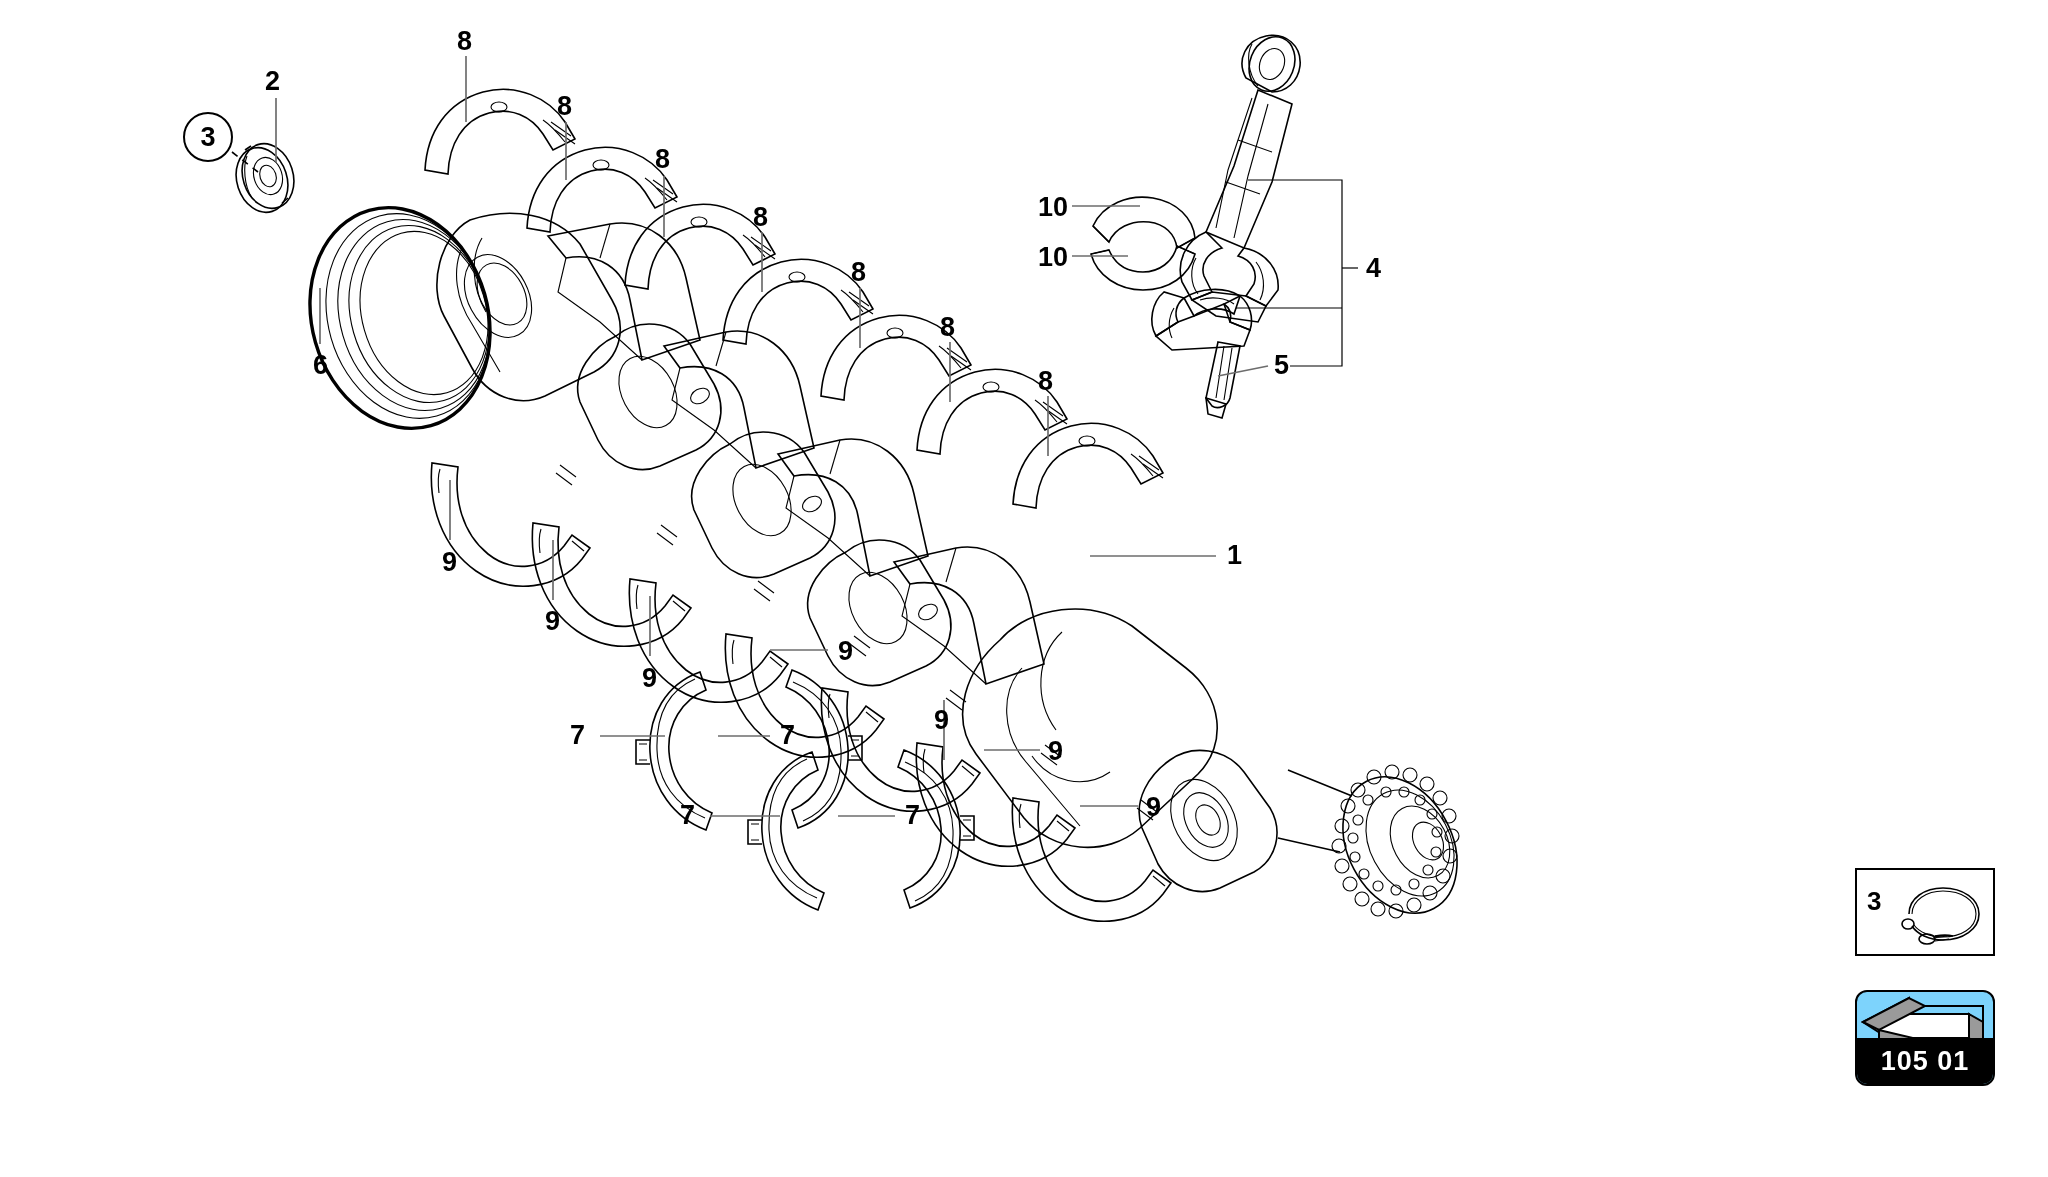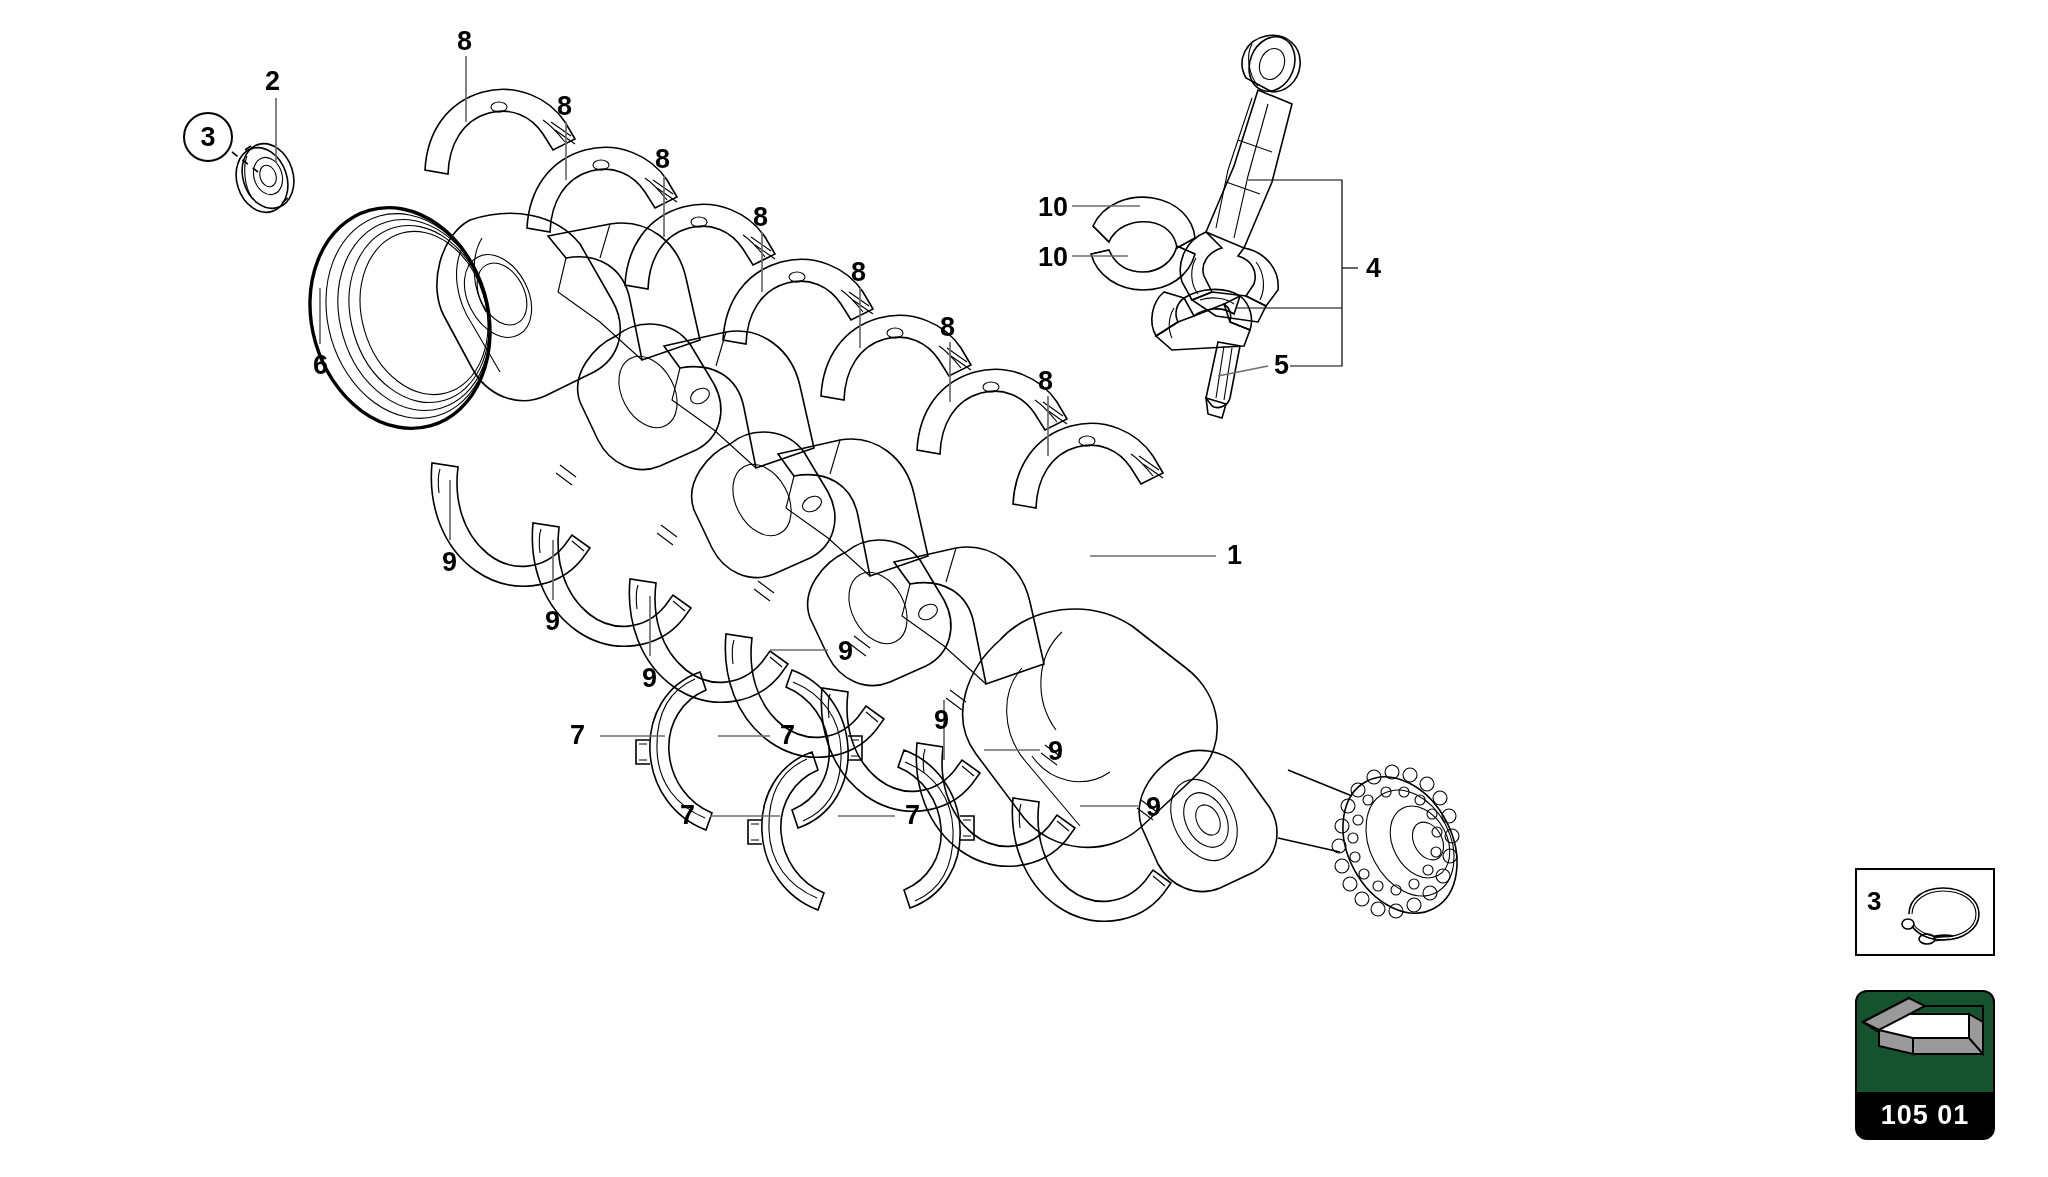--- a/index.html
+++ b/index.html
@@ -43,24 +43,24 @@
   }
   #detail-box .dnum{
     position:absolute;left:10px;top:16px;
     font-weight:bold;font-size:26px;
   }
   #detail-box .dsvg{position:absolute;left:38px;top:14px;}
 
   
   #plate-tag{
     position:absolute;
-    left:1855px;top:990px;width:140px;height:150px;
+    left:1855px;top:990px;width:140px;height:96px;
     border:2.5px solid #000;
     border-radius:12px;
-    background:#14532d;
+    background:#7dd3fc;
     box-sizing:border-box;
     overflow:hidden;
     text-decoration:underline;
   }
   #plate-arrow{position:absolute;left:0;top:0;}
   #plate-number{
     position:absolute;left:0;right:0;bottom:0;height:46px;
     background:#000;color:#fff;
     display:flex;align-items:center;justify-content:center;
     font-weight:bold;font-size:27px;letter-spacing:1px;

